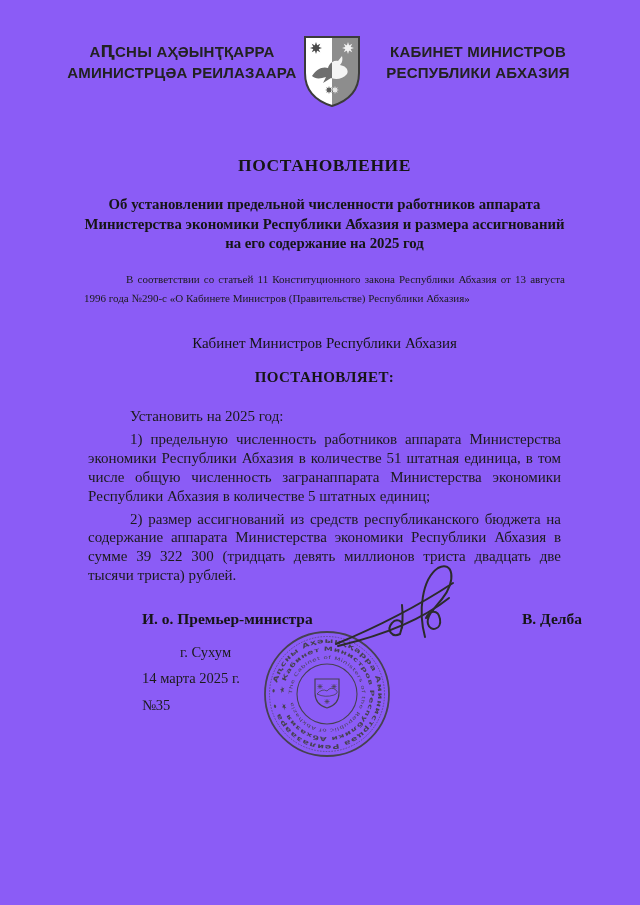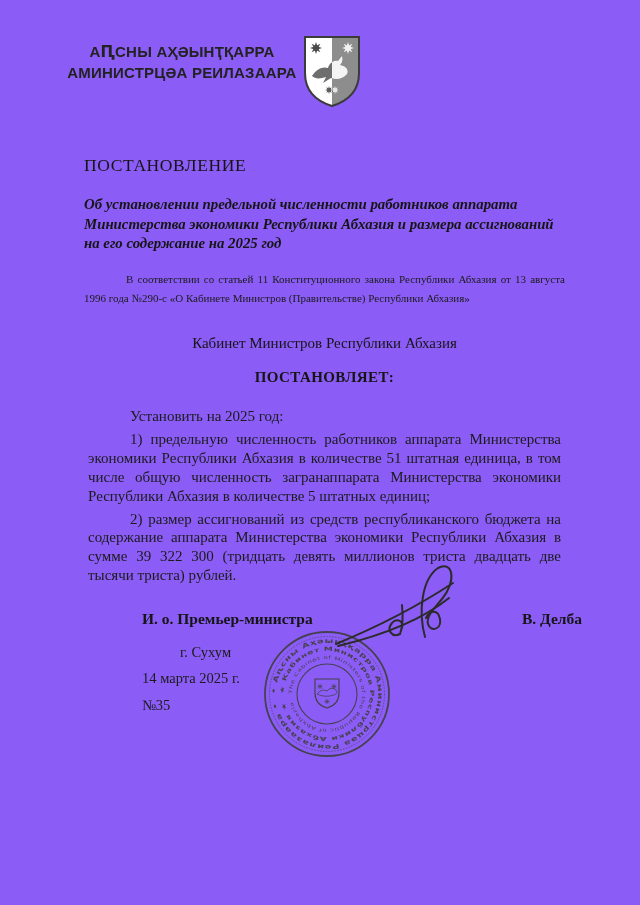--- a/index.html
+++ b/index.html
@@ -15,26 +15,26 @@
     font-weight:bold;font-size:15px;line-height:21px;color:#222;letter-spacing:.2px;
   }
   .hdr-right{
     position:absolute;left:372px;top:41px;width:212px;text-align:center;
     font-family:"Liberation Sans","DejaVu Sans",sans-serif;
     font-weight:bold;font-size:15px;line-height:21px;color:#222;letter-spacing:.2px;
   }
   .emblem{position:absolute;left:302px;top:35px;width:60px;height:73px;}
   
   .title{
-    position:absolute;left:84px;top:155px;width:481px;
-    font-weight:normal;font-size:17.5px;letter-spacing:.6px;color:#151515;
+    position:absolute;left:84px;top:155px;width:481px;text-align:center;
+    font-weight:bold;font-size:17.5px;letter-spacing:.6px;color:#151515;
   }
   .subject{
-    position:absolute;left:84px;top:195px;width:481px;text-align:left;
-    font-weight:bold;font-size:14.8px;line-height:19.5px;color:#151515;font-style:italic;
+    position:absolute;left:84px;top:195px;width:481px;text-align:center;
+    font-weight:bold;font-size:14.8px;line-height:19.5px;color:#151515;
   }
   
   .preamble{
     position:absolute;left:84px;top:259px;width:481px;
     font-size:11px;line-height:18.9px;text-align:justify;text-indent:42px;
   }
   .authority{
     position:absolute;left:84px;top:335px;width:481px;text-align:center;
     font-weight:normal;font-size:15px;color:#151515;
   }
@@ -96,20 +96,24 @@
       <use href="#horseP" fill="#6e6e6e" clip-path="url(#clipL)"></use>
       <use href="#horseP" fill="#f4f4f4" clip-path="url(#clipR)"></use>
       <g transform="translate(30,55) scale(0.7)">
         <use href="#star8" fill="#5a5a5a" clip-path="url(#clipL)" transform="translate(-30,-55) translate(30,55)"></use>
       </g>
       <use href="#star8" transform="translate(27,55) scale(0.65)" fill="#5a5a5a"></use>
       <use href="#star8" transform="translate(33,55) scale(0.65)" fill="#e8e8e8"></use>
     </svg>
   </div>
 
+  <div class="hdr-right">
+    <div>КАБИНЕТ МИНИСТРОВ</div>
+    <div>РЕСПУБЛИКИ АБХАЗИЯ</div>
+  </div>
 
   <div class="title">ПОСТАНОВЛЕНИЕ</div>
   <div class="subject">Об установлении предельной численности работников аппарата Министерства экономики Республики Абхазия и размера ассигнований на его содержание на 2025 год</div>
 
   <p class="preamble">В соответствии со статьей 11 Конституционного закона Республики Абхазия от 13 августа 1996 года №290-с «О Кабинете Министров (Правительстве) Республики Абхазия»</p>
 
   <div class="authority">Кабинет Министров Республики Абхазия</div>
   <div class="resolves">ПОСТАНОВЛЯЕТ:</div>
 
   <div class="body-text">

